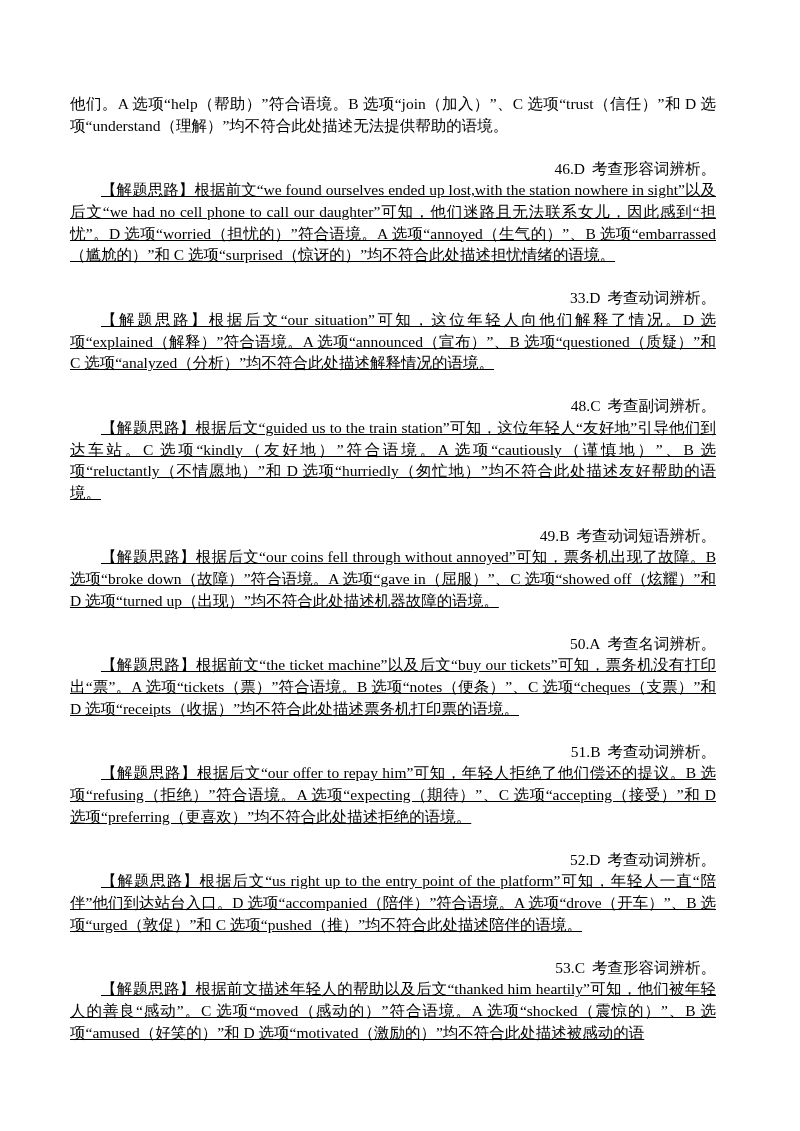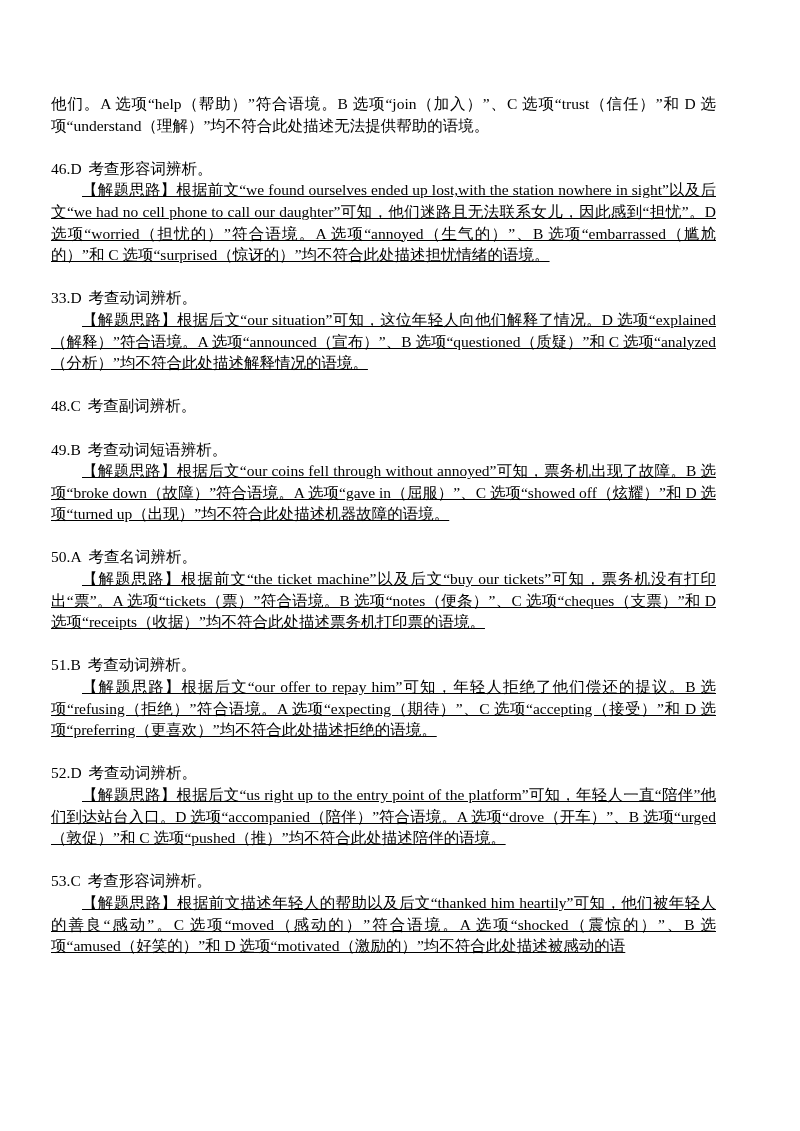--- a/index.html
+++ b/index.html
@@ -6,36 +6,36 @@
     margin: 0;
     padding: 0;
     background: #ffffff;
   }
   .page {
     position: relative;
     box-sizing: border-box;
     width: 800px;
     height: 1131px;
     background: #ffffff;
-    padding: 93px 84px 0 51px;
+    padding: 93px 84px 0 70px;
     overflow: hidden;
     font-family: "Liberation Serif", "DejaVu Serif", serif;
     font-size: 15.5px;
     line-height: 21.6px;
     color: #000000;
   }
   .para {
     margin: 0;
     text-align: justify;
   }
   .section {
     margin-top: 21.6px;
   }
   .heading {
-    text-align: left;
+    text-align: right;
     white-space: nowrap;
   }
   .sec-label {
     margin-right: 7px;
   }
   .analysis {
     margin: 0;
     text-align: justify;
     text-indent: 2em;
     text-decoration: underline;
@@ -59,20 +59,21 @@
     <div class="heading">
       <span class="sec-label">33.D</span><span class="sec-category">考查动词辨析。</span>
     </div>
     <p class="analysis">【解题思路】根据后文“our situation”可知，这位年轻人向他们解释了情况。D 选项“explained（解释）”符合语境。A 选项“announced（宣布）”、B 选项“questioned（质疑）”和 C 选项“analyzed（分析）”均不符合此处描述解释情况的语境。</p>
   </section>
 
   <section class="section">
     <div class="heading">
       <span class="sec-label">48.C</span><span class="sec-category">考查副词辨析。</span>
     </div>
+    <p class="analysis">【解题思路】根据后文“guided us to the train station”可知，这位年轻人“友好地”引导他们到达车站。C 选项“kindly（友好地）”符合语境。A 选项“cautiously（谨慎地）”、B 选项“reluctantly（不情愿地）”和 D 选项“hurriedly（匆忙地）”均不符合此处描述友好帮助的语境。</p>
   </section>
 
   <section class="section">
     <div class="heading">
       <span class="sec-label">49.B</span><span class="sec-category">考查动词短语辨析。</span>
     </div>
     <p class="analysis">【解题思路】根据后文“our coins fell through without annoyed”可知，票务机出现了故障。B 选项“broke down（故障）”符合语境。A 选项“gave in（屈服）”、C 选项“showed off（炫耀）”和 D 选项“turned up（出现）”均不符合此处描述机器故障的语境。</p>
   </section>
 
   <section class="section">

